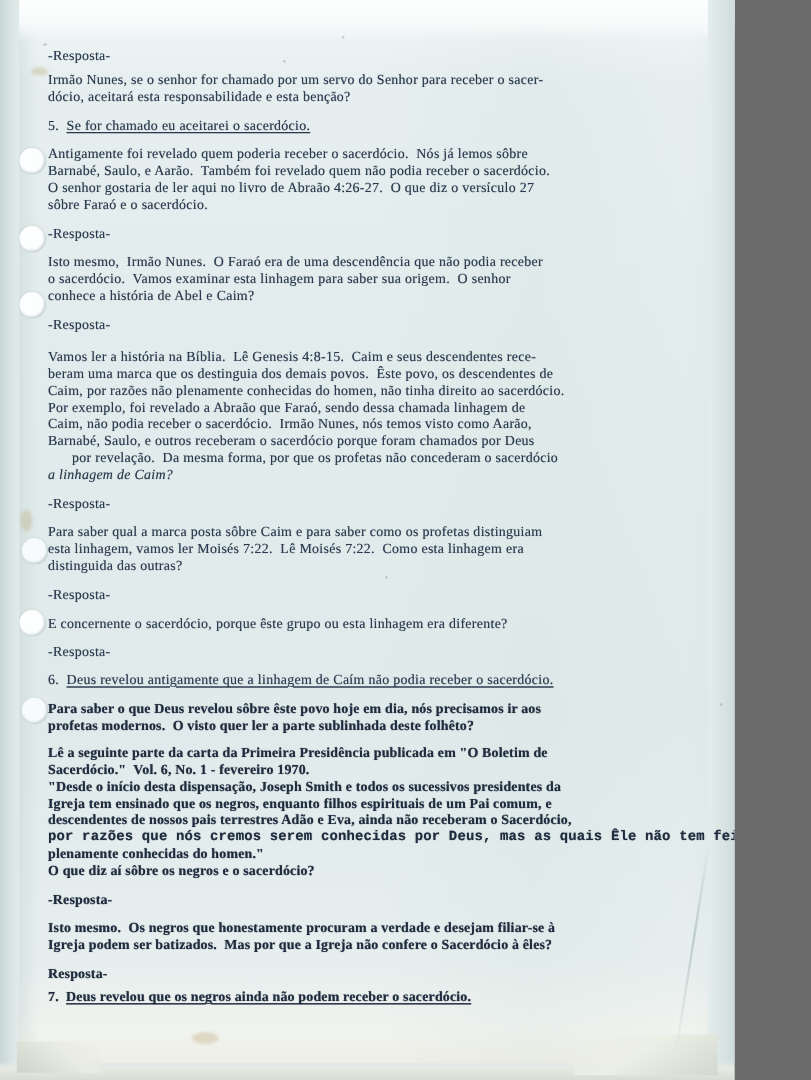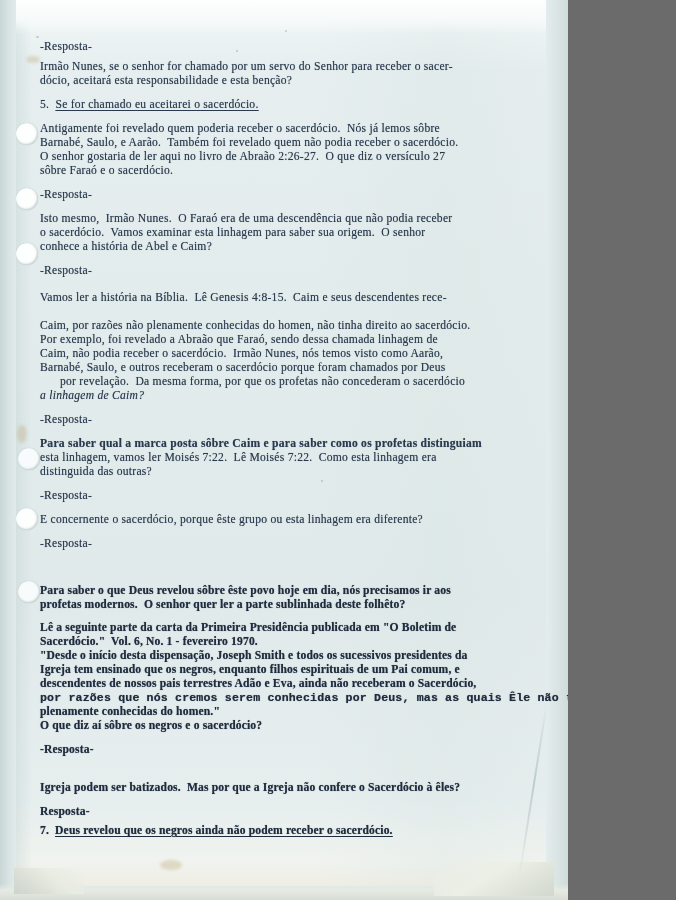--- a/index.html
+++ b/index.html
@@ -9,20 +9,21 @@
     background: #6b6b6b;
   }
 
   .scan {
     position: relative;
     width: 568px;
     height: 900px;
     overflow: hidden;
     background: #dfe9ea;
     font-family: "Liberation Serif", "DejaVu Serif", serif;
+    padding-left: 44px;
   }
 
   
   .paper {
     position: absolute;
     left: 14px;
     top: 0px;
     width: 648px;
     height: 886px;
     background:
@@ -188,52 +189,55 @@
       <div class="punch half" style="left: 18px; top: 581px;"></div>
     </div>
 
   <div class="text-layer" id="text-layer">
       <div class="line" style="top: 40px;"><span>-Resposta-</span></div>
       <div class="line" style="top: 60px;"><span>Irmão Nunes, se o senhor for chamado por um servo do Senhor para receber o sacer-</span></div>
       <div class="line" style="top: 74px;"><span>dócio, aceitará esta responsabilidade e esta benção?</span></div>
       <div class="line" style="top: 98px;"><span>5.  </span><span class="u">Se for chamado eu aceitarei o sacerdócio.</span></div>
       <div class="line" style="top: 122px;"><span>Antigamente foi revelado quem poderia receber o sacerdócio.  Nós já lemos sôbre</span></div>
       <div class="line" style="top: 136px;"><span>Barnabé, Saulo, e Aarão.  Também foi revelado quem não podia receber o sacerdócio.</span></div>
-      <div class="line" style="top: 150px;"><span>O senhor gostaria de ler aqui no livro de Abraão 2:26-27.  O que diz o versículo 27</span></div>
+      <div class="line" style="top: 150px;"><span>O senhor gostaria de ler aqui no livro de Abraão 4:26-27.  O que diz o versículo 27</span></div>
       <div class="line" style="top: 164px;"><span>sôbre Faraó e o sacerdócio.</span></div>
       <div class="line" style="top: 188px;"><span>-Resposta-</span></div>
       <div class="line" style="top: 212px;"><span>Isto mesmo,  Irmão Nunes.  O Faraó era de uma descendência que não podia receber</span></div>
       <div class="line" style="top: 226px;"><span>o sacerdócio.  Vamos examinar esta linhagem para saber sua origem.  O senhor</span></div>
       <div class="line" style="top: 240px;"><span>conhece a história de Abel e Caim?</span></div>
       <div class="line" style="top: 264px;"><span>-Resposta-</span></div>
       <div class="line" style="top: 291px;"><span>Vamos ler a história na Bíblia.  Lê Genesis 4:8-15.  Caim e seus descendentes rece-</span></div>
+      <div class="line" style="top: 305px;"><span>beram uma marca que os destinguia dos demais povos.  Êste povo, os descendentes de</span></div>
       <div class="line" style="top: 319px;"><span>Caim, por razões não plenamente conhecidas do homen, não tinha direito ao sacerdócio.</span></div>
       <div class="line" style="top: 333px;"><span>Por exemplo, foi revelado a Abraão que Faraó, sendo dessa chamada linhagem de</span></div>
       <div class="line" style="top: 347px;"><span>Caim, não podia receber o sacerdócio.  Irmão Nunes, nós temos visto como Aarão,</span></div>
       <div class="line" style="top: 361px;"><span>Barnabé, Saulo, e outros receberam o sacerdócio porque foram chamados por Deus</span></div>
       <div class="line" style="top: 375px; margin-left: 20px;"><span>por revelação.  Da mesma forma, por que os profetas não concederam o sacerdócio</span></div>
       <div class="line" style="top: 389px; font-style: italic;"><span>a linhagem de Caim?</span></div>
       <div class="line" style="top: 413px;"><span>-Resposta-</span></div>
-      <div class="line" style="top: 437px; font-weight: bold;"><span>Para saber qual a marca posta sôbre Caim e para saber como os profetas distinguiam</span></div>
+      <div class="line" style="top: 437px;"><span>Para saber qual a marca posta sôbre Caim e para saber como os profetas distinguiam</span></div>
       <div class="line" style="top: 451px;"><span>esta linhagem, vamos ler Moisés 7:22.  Lê Moisés 7:22.  Como esta linhagem era</span></div>
       <div class="line" style="top: 465px;"><span>distinguida das outras?</span></div>
       <div class="line" style="top: 489px;"><span>-Resposta-</span></div>
       <div class="line" style="top: 513px;"><span>E concernente o sacerdócio, porque êste grupo ou esta linhagem era diferente?</span></div>
       <div class="line" style="top: 537px;"><span>-Resposta-</span></div>
+      <div class="line" style="top: 560px;"><span>6.  </span><span class="u">Deus revelou antigamente que a linhagem de Caím não podia receber o sacerdócio.</span></div>
       <div class="line bold" style="top: 584px;"><span>Para saber o que Deus revelou sôbre êste povo hoje em dia, nós precisamos ir aos</span></div>
-      <div class="line bold" style="top: 598px;"><span>profetas modernos.  O senhor quer ler a parte sublinhada deste folhêto?</span></div>
+      <div class="line bold" style="top: 598px;"><span>profetas modernos.  O visto quer ler a parte sublinhada deste folhêto?</span></div>
       <div class="line bold" style="top: 621px;"><span>Lê a seguinte parte da carta da Primeira Presidência publicada em "O Boletim de</span></div>
       <div class="line bold" style="top: 635px;"><span>Sacerdócio."  Vol. 6, No. 1 - fevereiro 1970.</span></div>
       <div class="line bold" style="top: 649px;"><span>"Desde o início desta dispensação, Joseph Smith e todos os sucessivos presidentes da</span></div>
       <div class="line bold" style="top: 663px;"><span>Igreja tem ensinado que os negros, enquanto filhos espirituais de um Pai comum, e</span></div>
       <div class="line bold" style="top: 677px;"><span>descendentes de nossos pais terrestres Adão e Eva, ainda não receberam o Sacerdócio,</span></div>
       <div class="line bold" style="top: 691px; font-family: Liberation Mono, monospace;"><span>por razões que nós cremos serem conhecidas por Deus, mas as quais Êle não tem feito</span></div>
       <div class="line bold" style="top: 705px;"><span>plenamente conhecidas do homen."</span></div>
       <div class="line bold" style="top: 719px;"><span>O que diz aí sôbre os negros e o sacerdócio?</span></div>
       <div class="line bold" style="top: 743px;"><span>-Resposta-</span></div>
+      <div class="line bold" style="top: 767px;"><span>Isto mesmo.  Os negros que honestamente procuram a verdade e desejam filiar-se à</span></div>
       <div class="line bold" style="top: 781px;"><span>Igreja podem ser batizados.  Mas por que a Igreja não confere o Sacerdócio à êles?</span></div>
       <div class="line bold" style="top: 805px;"><span>Resposta-</span></div>
       <div class="line bold" style="top: 824px;"><span>7.  </span><span class="u">Deus revelou que os negros ainda não podem receber o sacerdócio.</span></div>
     </div>
 
   <div class="speck" style="left:36px;top:36px;width:3px;height:2px;"></div>
   <div class="speck" style="left:285px;top:30px;width:2px;height:2px;"></div>
   <div class="speck" style="left:236px;top:50px;width:2px;height:2px;"></div>
   <div class="speck" style="left:648px;top:290px;width:3px;height:2px;"></div>
   <div class="speck" style="left:641px;top:446px;width:2px;height:2px;"></div>

